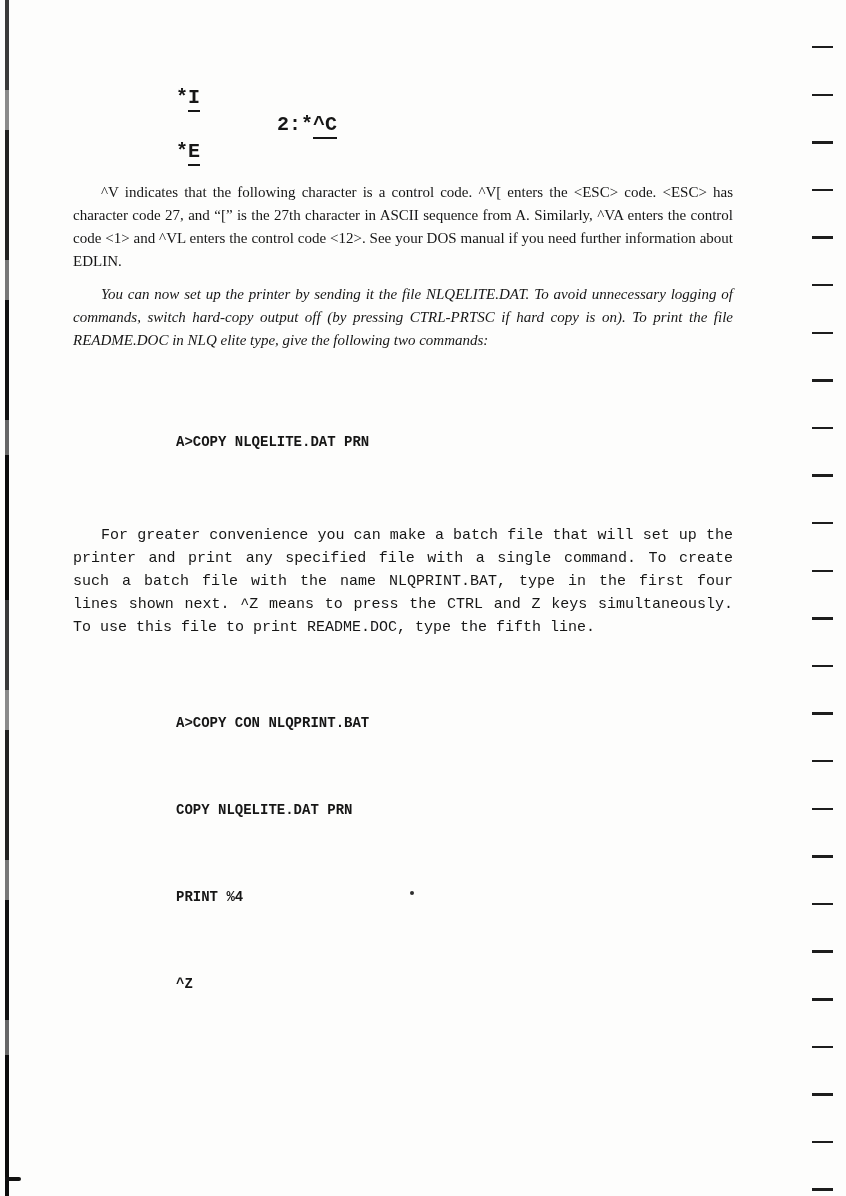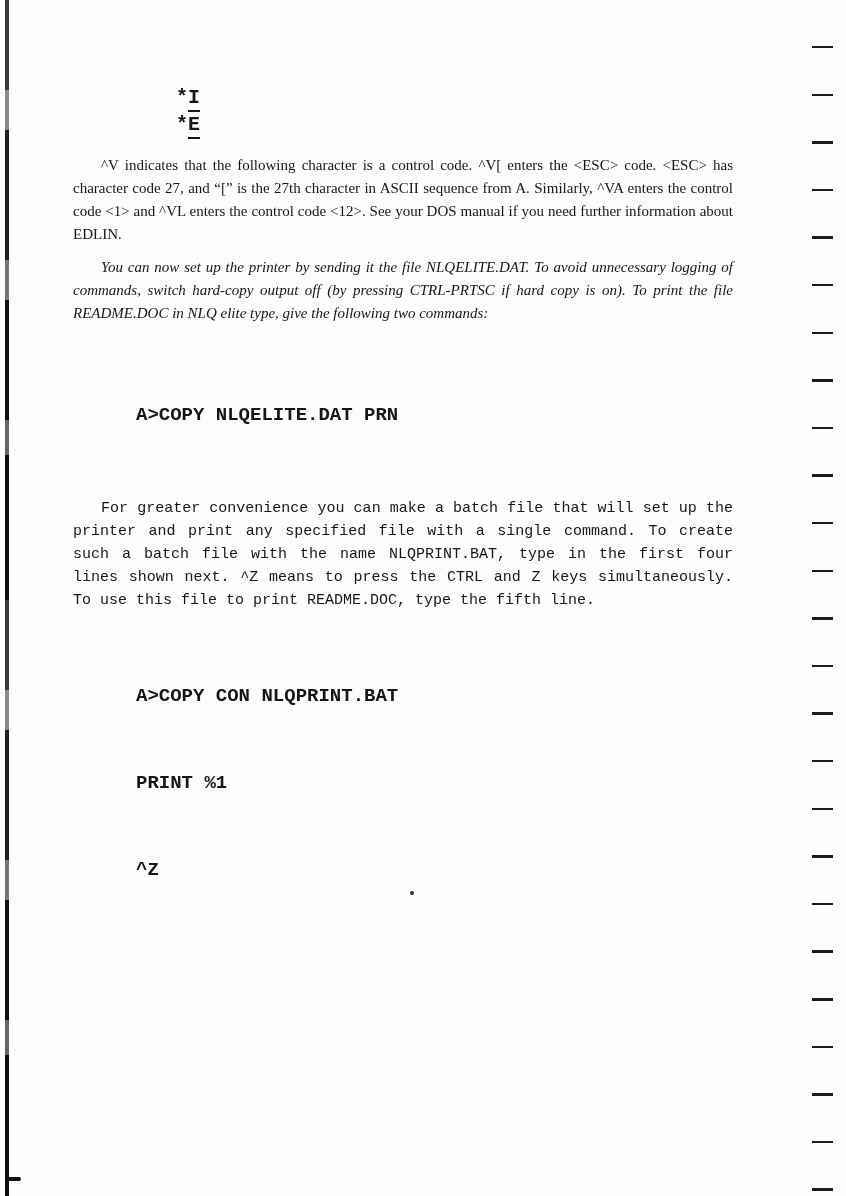--- a/index.html
+++ b/index.html
@@ -60,23 +60,23 @@
     font-size:15px;line-height:23px;
     text-align:justify;
     text-indent:28px;
   }
   .p1{margin-top:16px;}
   .p2{margin-top:10px;font-style:italic;}
   .p3{margin-top:9px;font-family:Liberation Mono, monospace;}
   
   .code{
     font-family:"Liberation Mono", monospace;
-    font-size:19px;line-height:29px;
+    font-size:14px;line-height:29px;
     font-weight:700;
-    margin-left:63px;
+    margin-left:103px;
     white-space:pre;
   }
   .code1{margin-top:18px;}
   .code2{margin-top:12px;}
   
   .stray-dot{
     position:absolute;left:410px;top:891px;width:4px;height:4px;
     background:#2e2e2e;border-radius:50%;
   }
 </style>
@@ -90,34 +90,38 @@
   <div class="edge-right"></div>
   <div class="stray-dot"></div>
 
   <div class="content">
 
     <div class="edlin">
       <div>
         <span class="cmd-outer"><span>*</span><span class="u">I</span></span>
       </div>
       <div>
+        <span class="cmd-inner"><span>2:*</span><span class="u">^C</span></span>
+      </div>
+      <div>
         <span class="cmd-outer"><span>*</span><span class="u">E</span></span>
       </div>
     </div>
 
     <p class="para p1">^V indicates that the following character is a control code. ^V[ enters the &lt;ESC&gt; code. &lt;ESC&gt; has character code 27, and “[” is the 27th character in ASCII sequence from A.  Similarly, ^VA enters the control code &lt;1&gt; and ^VL enters the control code &lt;12&gt;. See your DOS manual if you need further information about EDLIN.</p>
     <p class="para p2">You can now set up the printer by sending it the file NLQELITE.DAT. To avoid unnecessary logging of commands, switch hard-copy output off (by pressing CTRL-PRTSC if hard copy is on). To print the file README.DOC in NLQ elite type, give the following two commands:</p>
 
     <div class="code code1">
       <div>A&gt;COPY NLQELITE.DAT PRN</div>
     </div>
 
     <p class="para p3">For greater convenience you can make a batch file that will set up the printer and print any specified file with a single command. To create such a batch file with the name NLQPRINT.BAT, type in the first four lines shown next. ^Z means to press the CTRL and Z keys simultaneously. To use this file to print README.DOC, type the fifth line.</p>
 
     <div class="code code2">
       <div>A&gt;COPY CON NLQPRINT.BAT</div>
-      <div>PRINT %1</div>
+      <div>COPY NLQELITE.DAT PRN</div>
+      <div>PRINT %4</div>
       <div>^Z</div>
       
     </div>
 
   </div>
 </div>
 
 </body></html>

